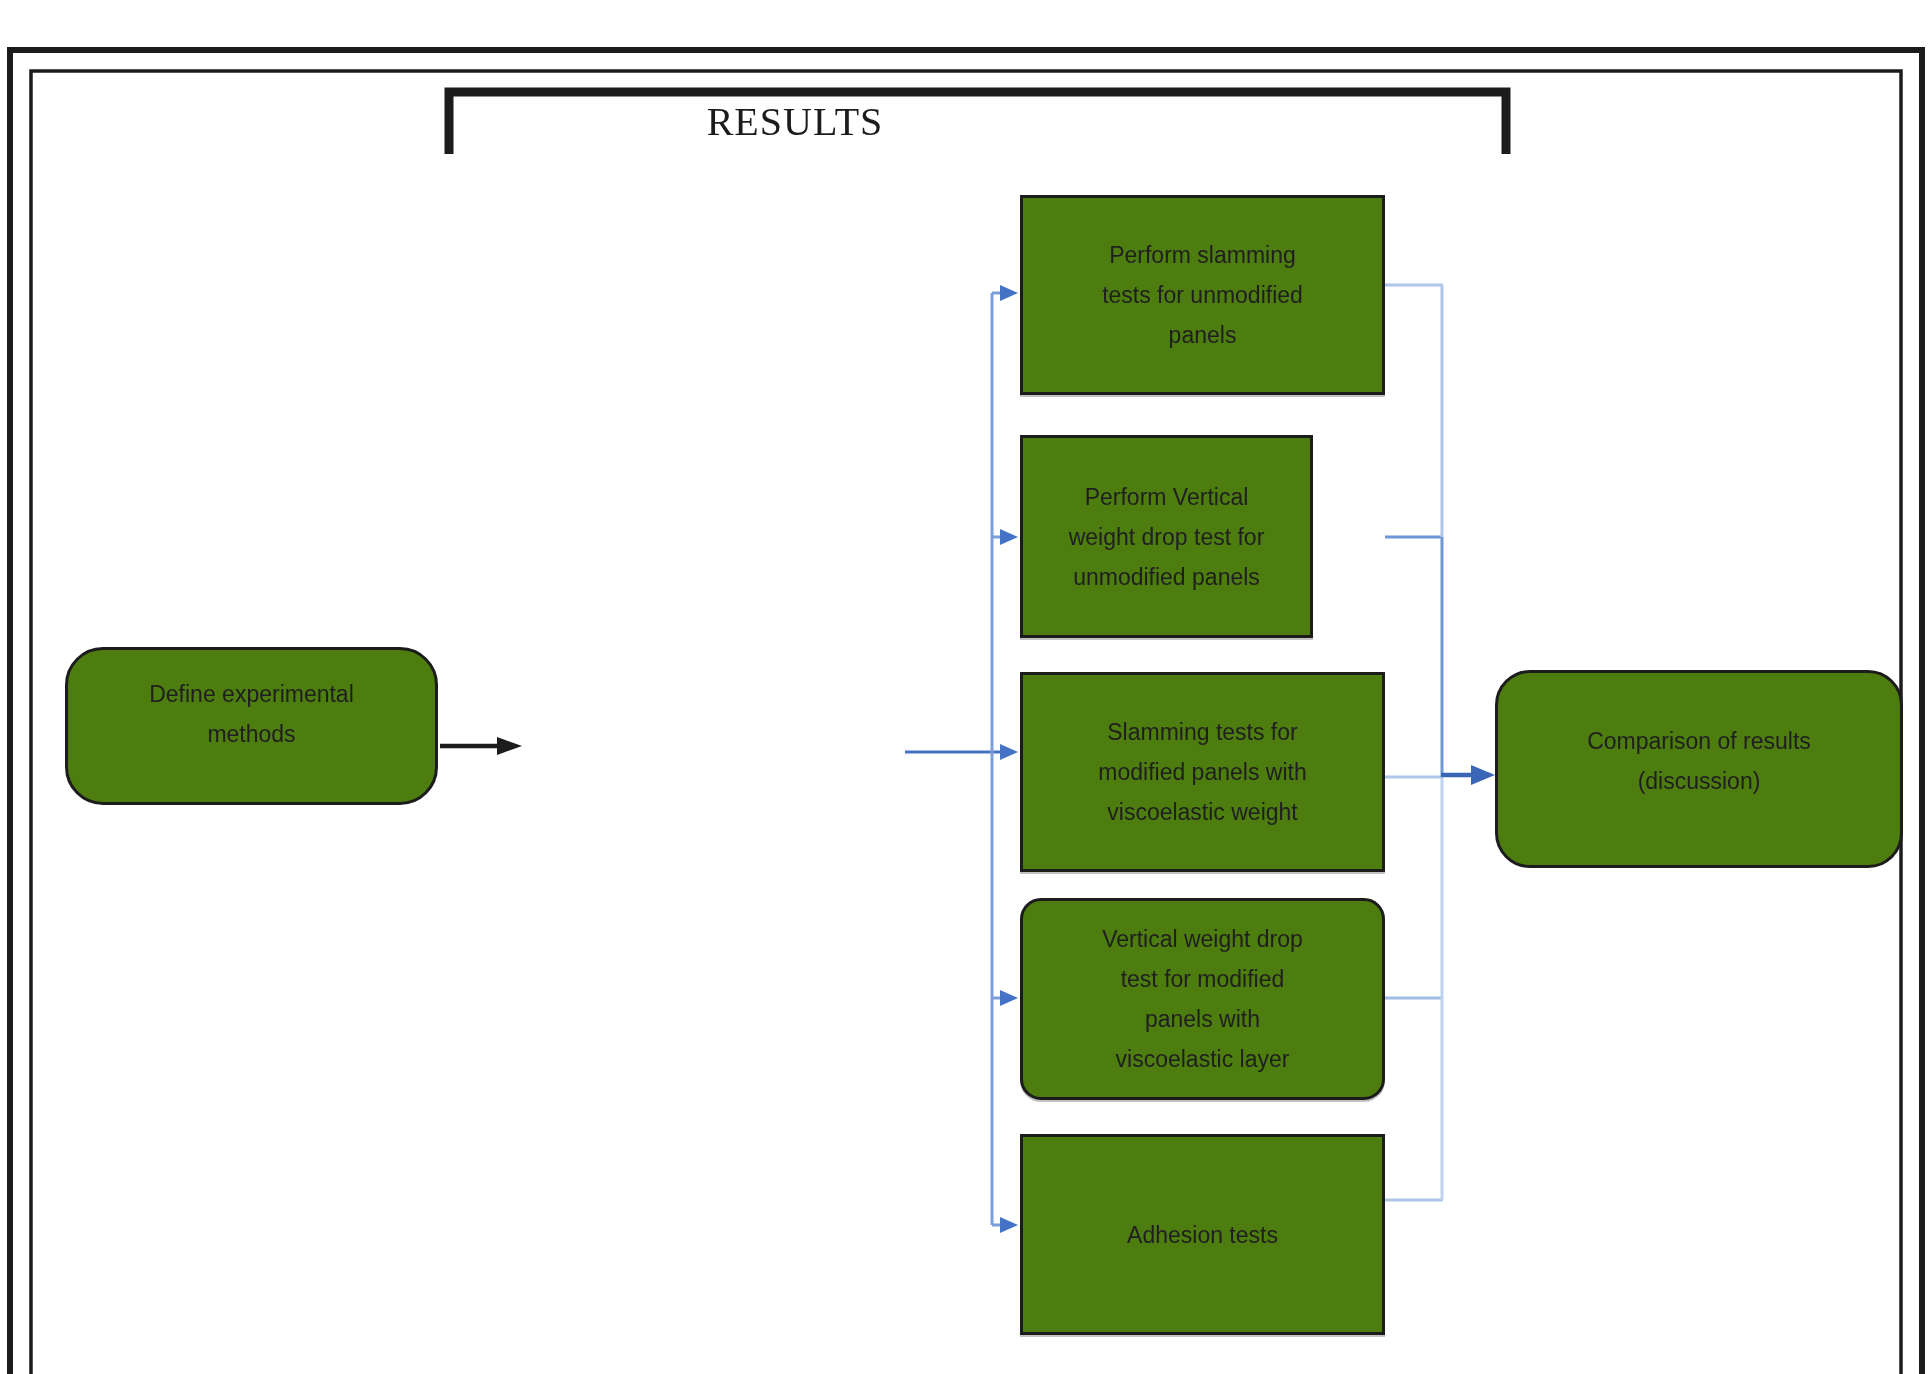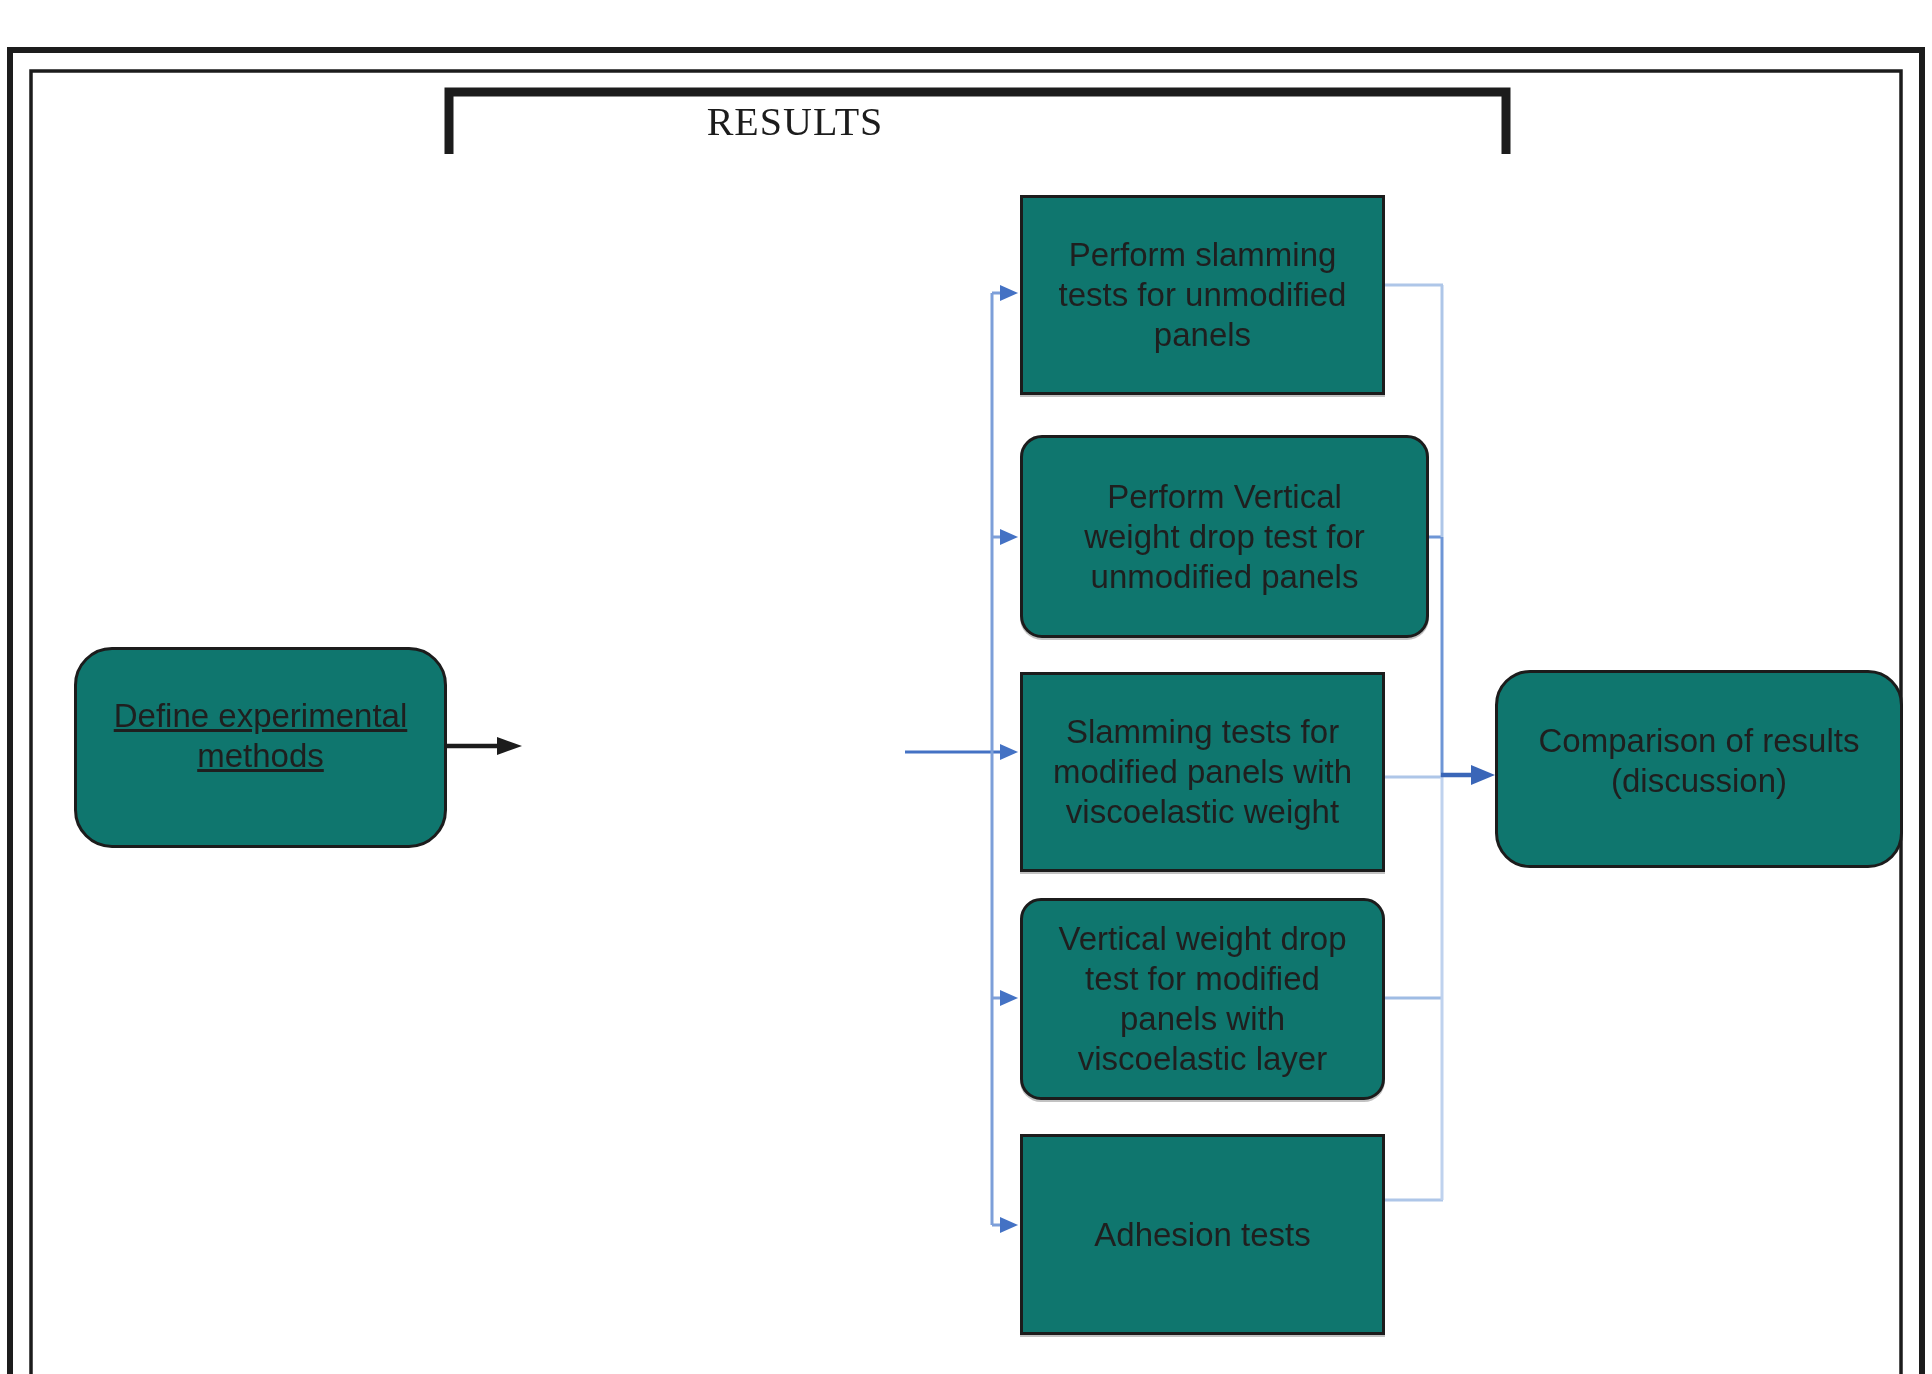--- a/index.html
+++ b/index.html
@@ -19,33 +19,33 @@
     font-family:"Liberation Serif",serif;
     font-size:40px;
     letter-spacing:1px;
     color:#1c1c1c;
   }
   .node{
     position:absolute;
     display:flex;align-items:center;justify-content:center;
     text-align:center;
     color:#1f1f1f;
-    font-size:33px;
+    font-size:23px;
     line-height:40px;
-    background:#0f766e;
+    background:#4d7c0f;
     border:3px solid #1c1c1c;
     box-sizing:border-box;
   }
   .node-label{white-space:pre-line;}
   .rounded{border-radius:38px;}
   .rect-shadow{box-shadow:0 2px 0 rgba(120,120,120,0.45);}
-  .node-a   {left:74px;  top:607px; width:373px;height:201px;text-decoration:underline;}
+  .node-a   {left:65px;  top:607px; width:373px;height:158px;}
   .node-b   {left:523px; top:618px; width:382px;height:200px;}
   .node-m1  {left:1020px;top:155px; width:365px;height:200px;}
-  .node-m2  {left:1020px;top:395px; width:409px;height:203px;border-radius:22px;}
+  .node-m2  {left:1020px;top:395px; width:293px;height:203px;}
   .node-m3  {left:1020px;top:632px; width:365px;height:200px;}
   .node-m4  {left:1020px;top:858px; width:365px;height:202px;border-radius:21px;}
   .node-m5  {left:1020px;top:1094px;width:365px;height:201px;}
   .node-c   {left:1495px;top:630px; width:408px;height:198px;border-radius:35px;}
   .node-c .node-label{position:relative;top:-8px;}
   .node-a .node-label{position:relative;top:-12px;}
 </style>
 </head>
 <body>
 

